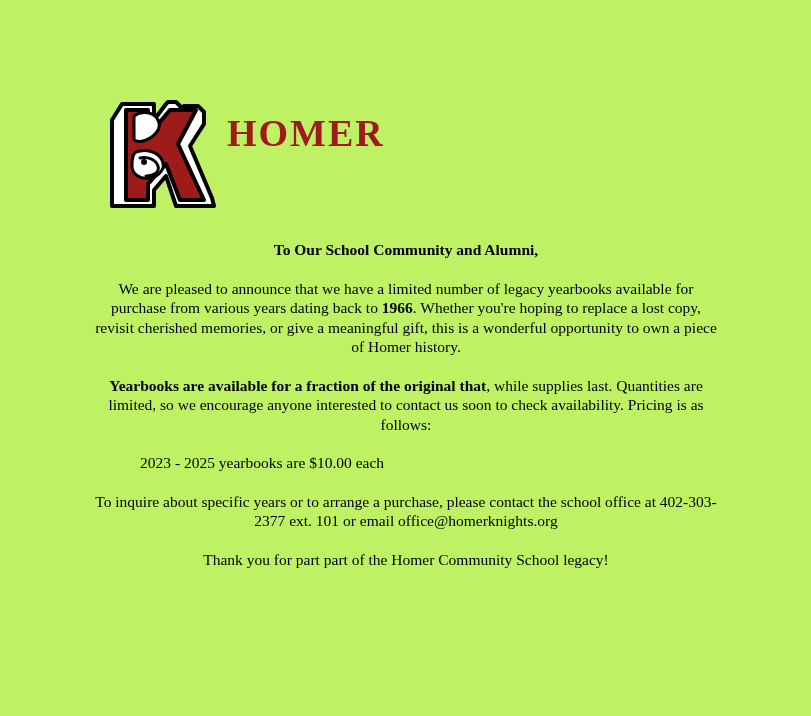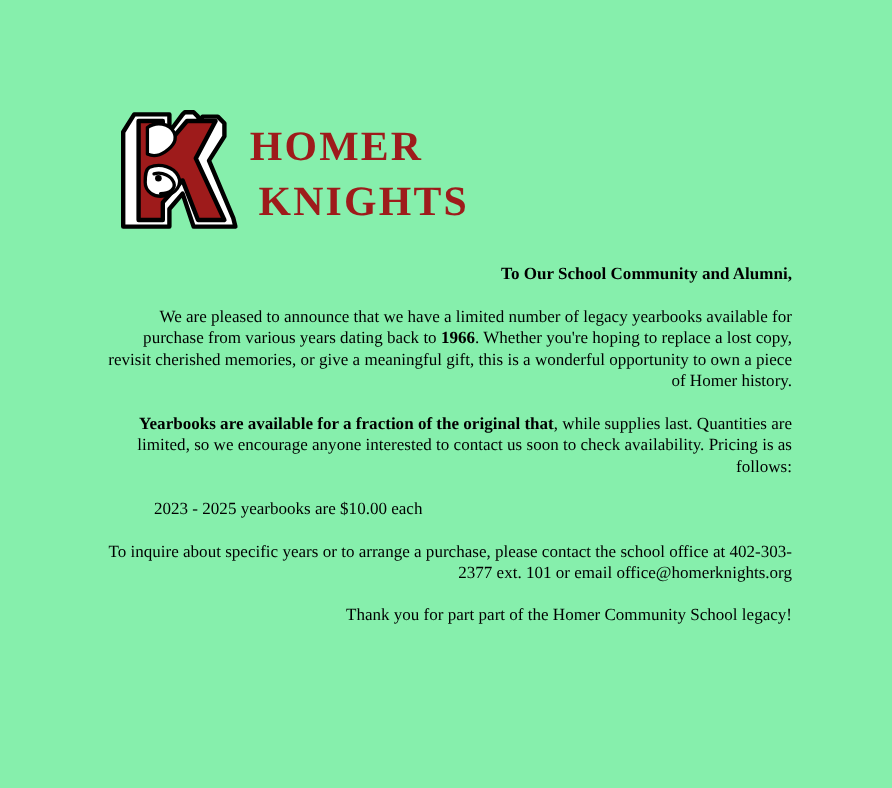--- a/index.html
+++ b/index.html
@@ -14,21 +14,21 @@
     font-family: "Liberation Serif", serif;
     color: #000000;
     overflow: hidden;
   }
 
   .page {
     position: absolute;
     left: 0; top: 0;
     width: 811px;
     height: 716px;
-    background: #86efac;
+    background: #bef264;
   }
 
   
   .header {
     position: absolute;
     left: 92px;
     top: 90px;
     width: 620px;
     height: 135px;
   }
@@ -66,21 +66,21 @@
     position: absolute;
     left: 92px;
     top: 240px;
     width: 628px;
     font-size: 15.5px;
     line-height: 19.5px;
   }
 
   .content p {
     margin: 0 0 19px 0;
-    text-align: right;
+    text-align: center;
   }
 
   .salutation {
     font-weight: bold;
   }
 
   .price-list {
     margin: 0 0 19px 0;
     padding-left: 48px;
   }
@@ -112,21 +112,20 @@
 
         <path d="M44 62 C54 58 66 62 70 70 C74 78 68 86 58 88 C48 90 40 84 40 76 C40 70 40 64 44 62 Z" fill="#ffffff" stroke="#000000" stroke-width="3" stroke-linejoin="round"></path>
         <path d="M48 68 C56 66 64 70 66 76 C68 82 62 86 54 86" fill="none" stroke="#000000" stroke-width="3" stroke-linecap="round"></path>
 
         <circle cx="52" cy="72" r="3" fill="#000000"></circle>
       </svg>
     </div>
 
     <div class="logo-text">
       <span class="logo-line logo-line-1">Homer</span>
-      <span class="logo-line logo-line-2">Knights</span>
     </div>
 
   </div>
 
   <div class="content">
 
     <p class="salutation">To Our School Community and Alumni,</p>
 
     <p><span>We are pleased to announce that we have a limited number of legacy yearbooks available for purchase from various years dating back to </span><b>1966</b><span>. Whether you're hoping to replace a lost copy, revisit cherished memories, or give a meaningful gift, this is a wonderful opportunity to own a piece of Homer history.</span></p>
 

